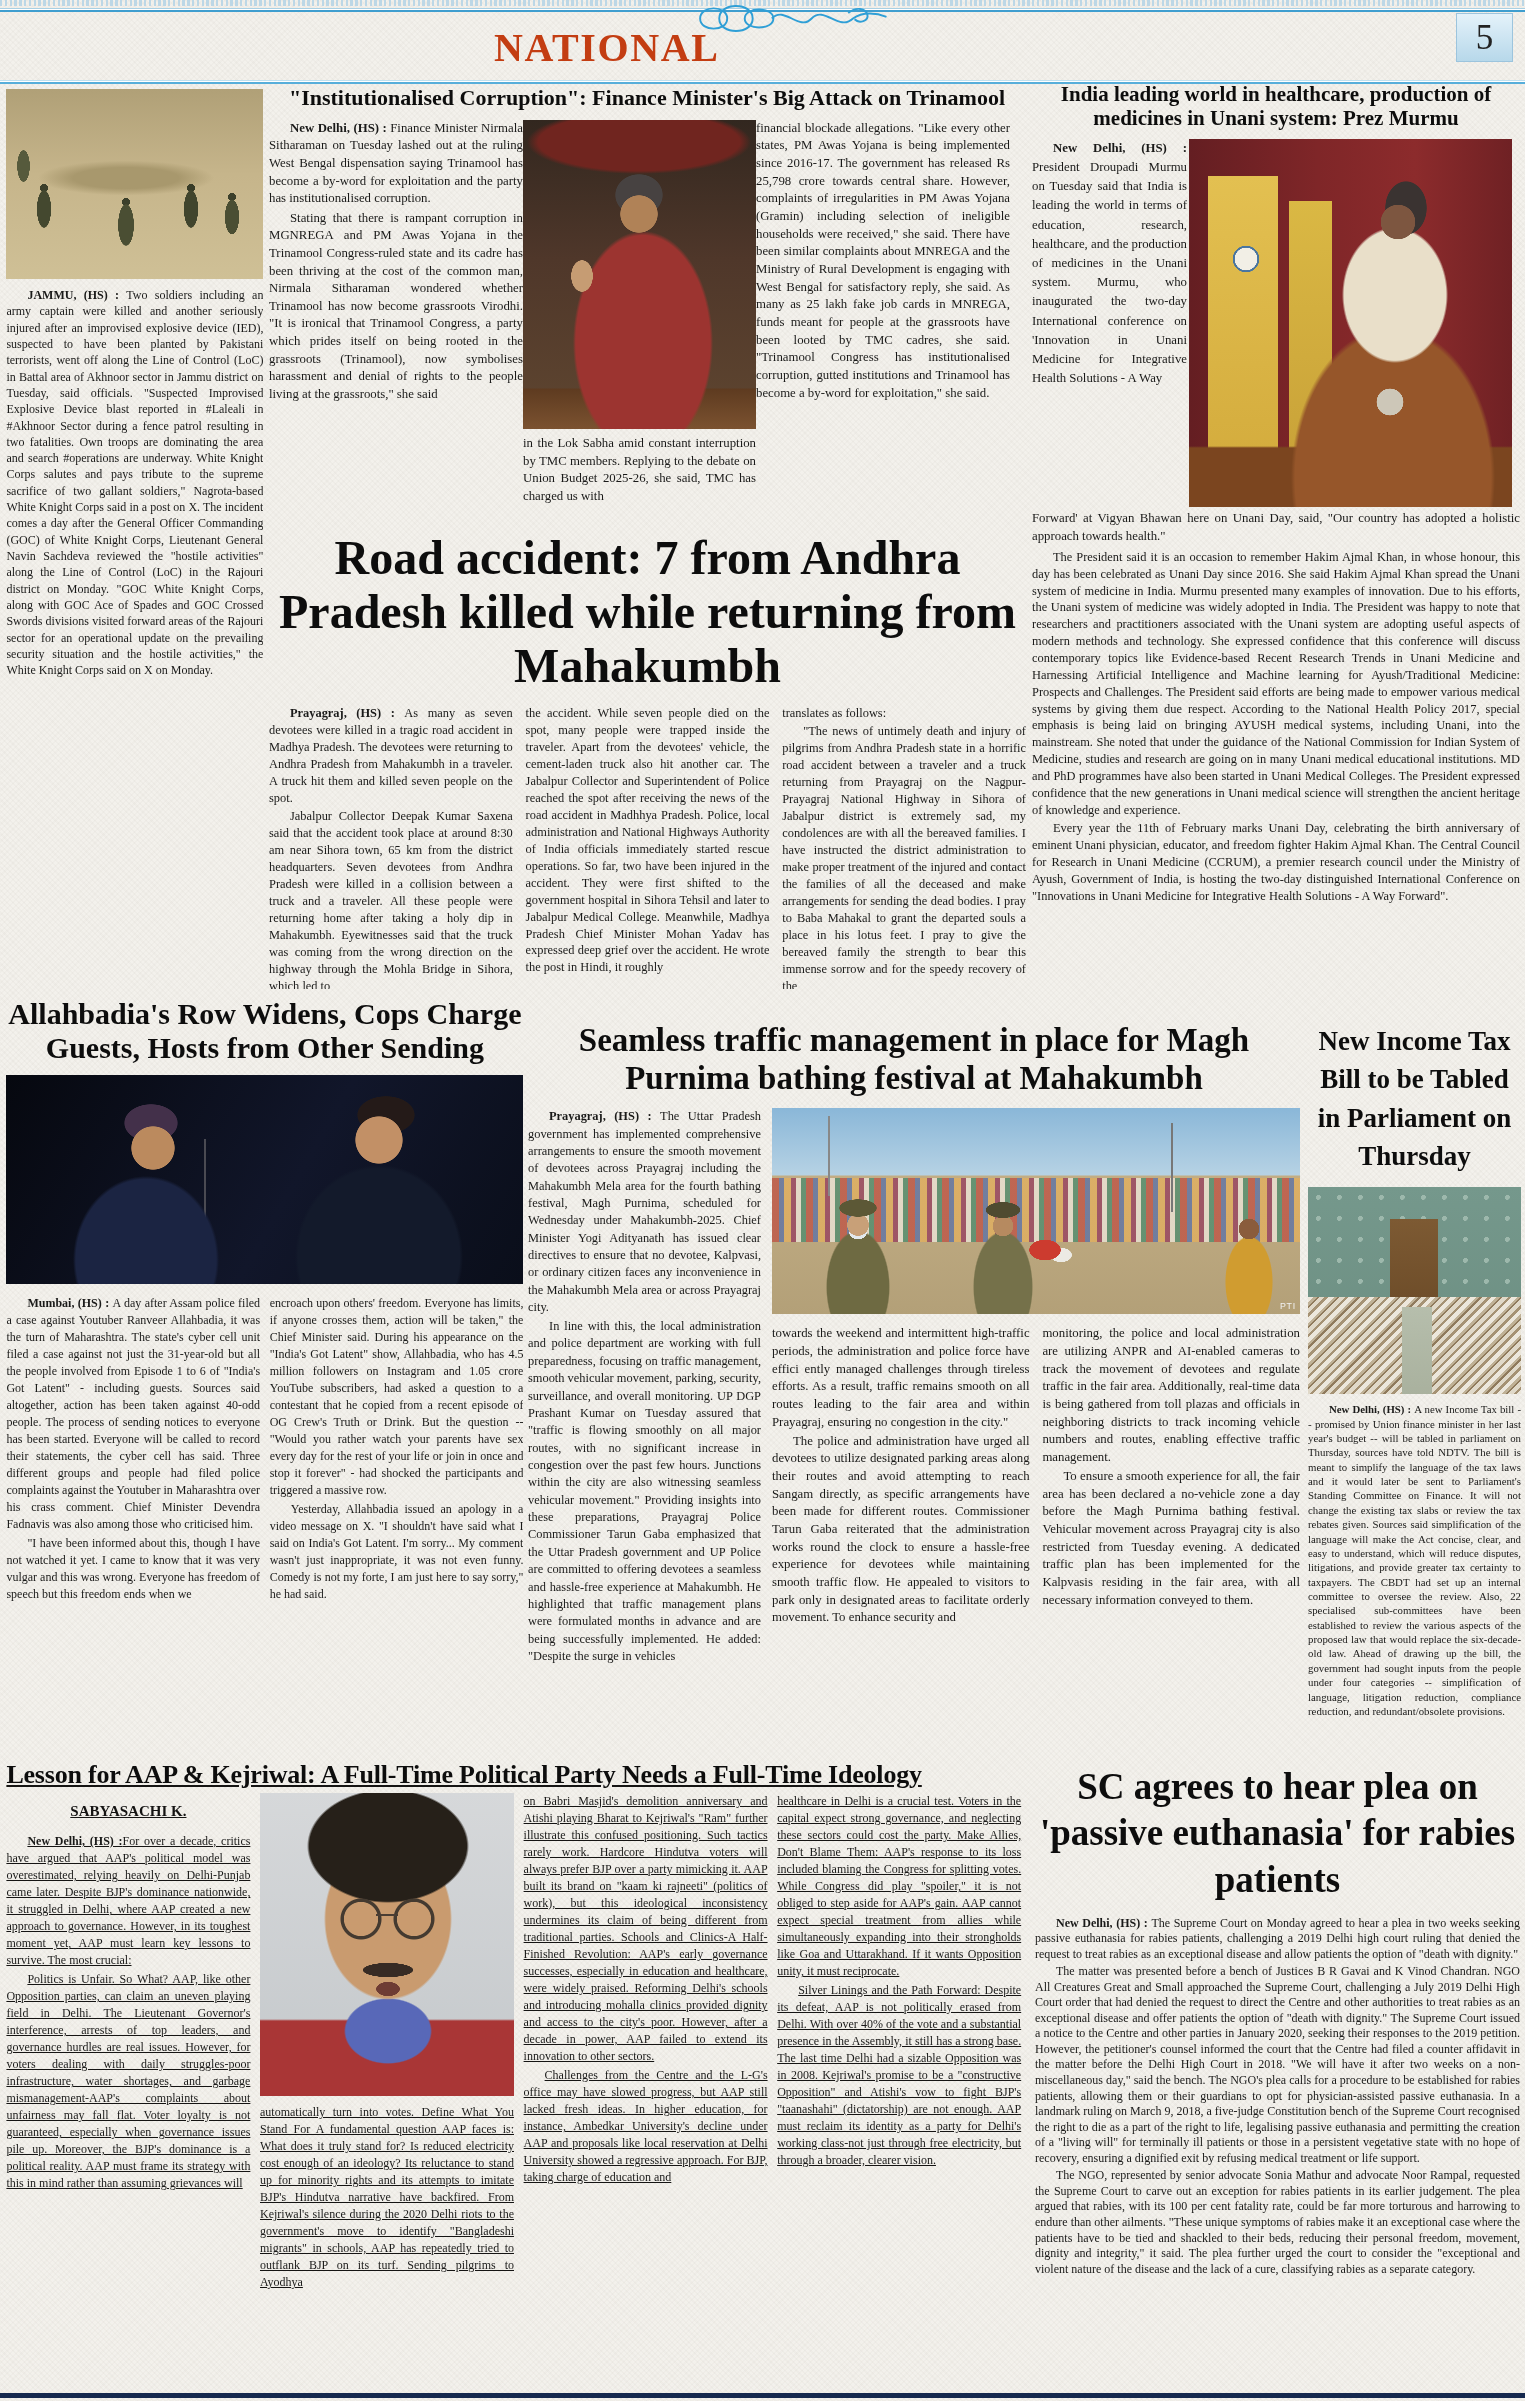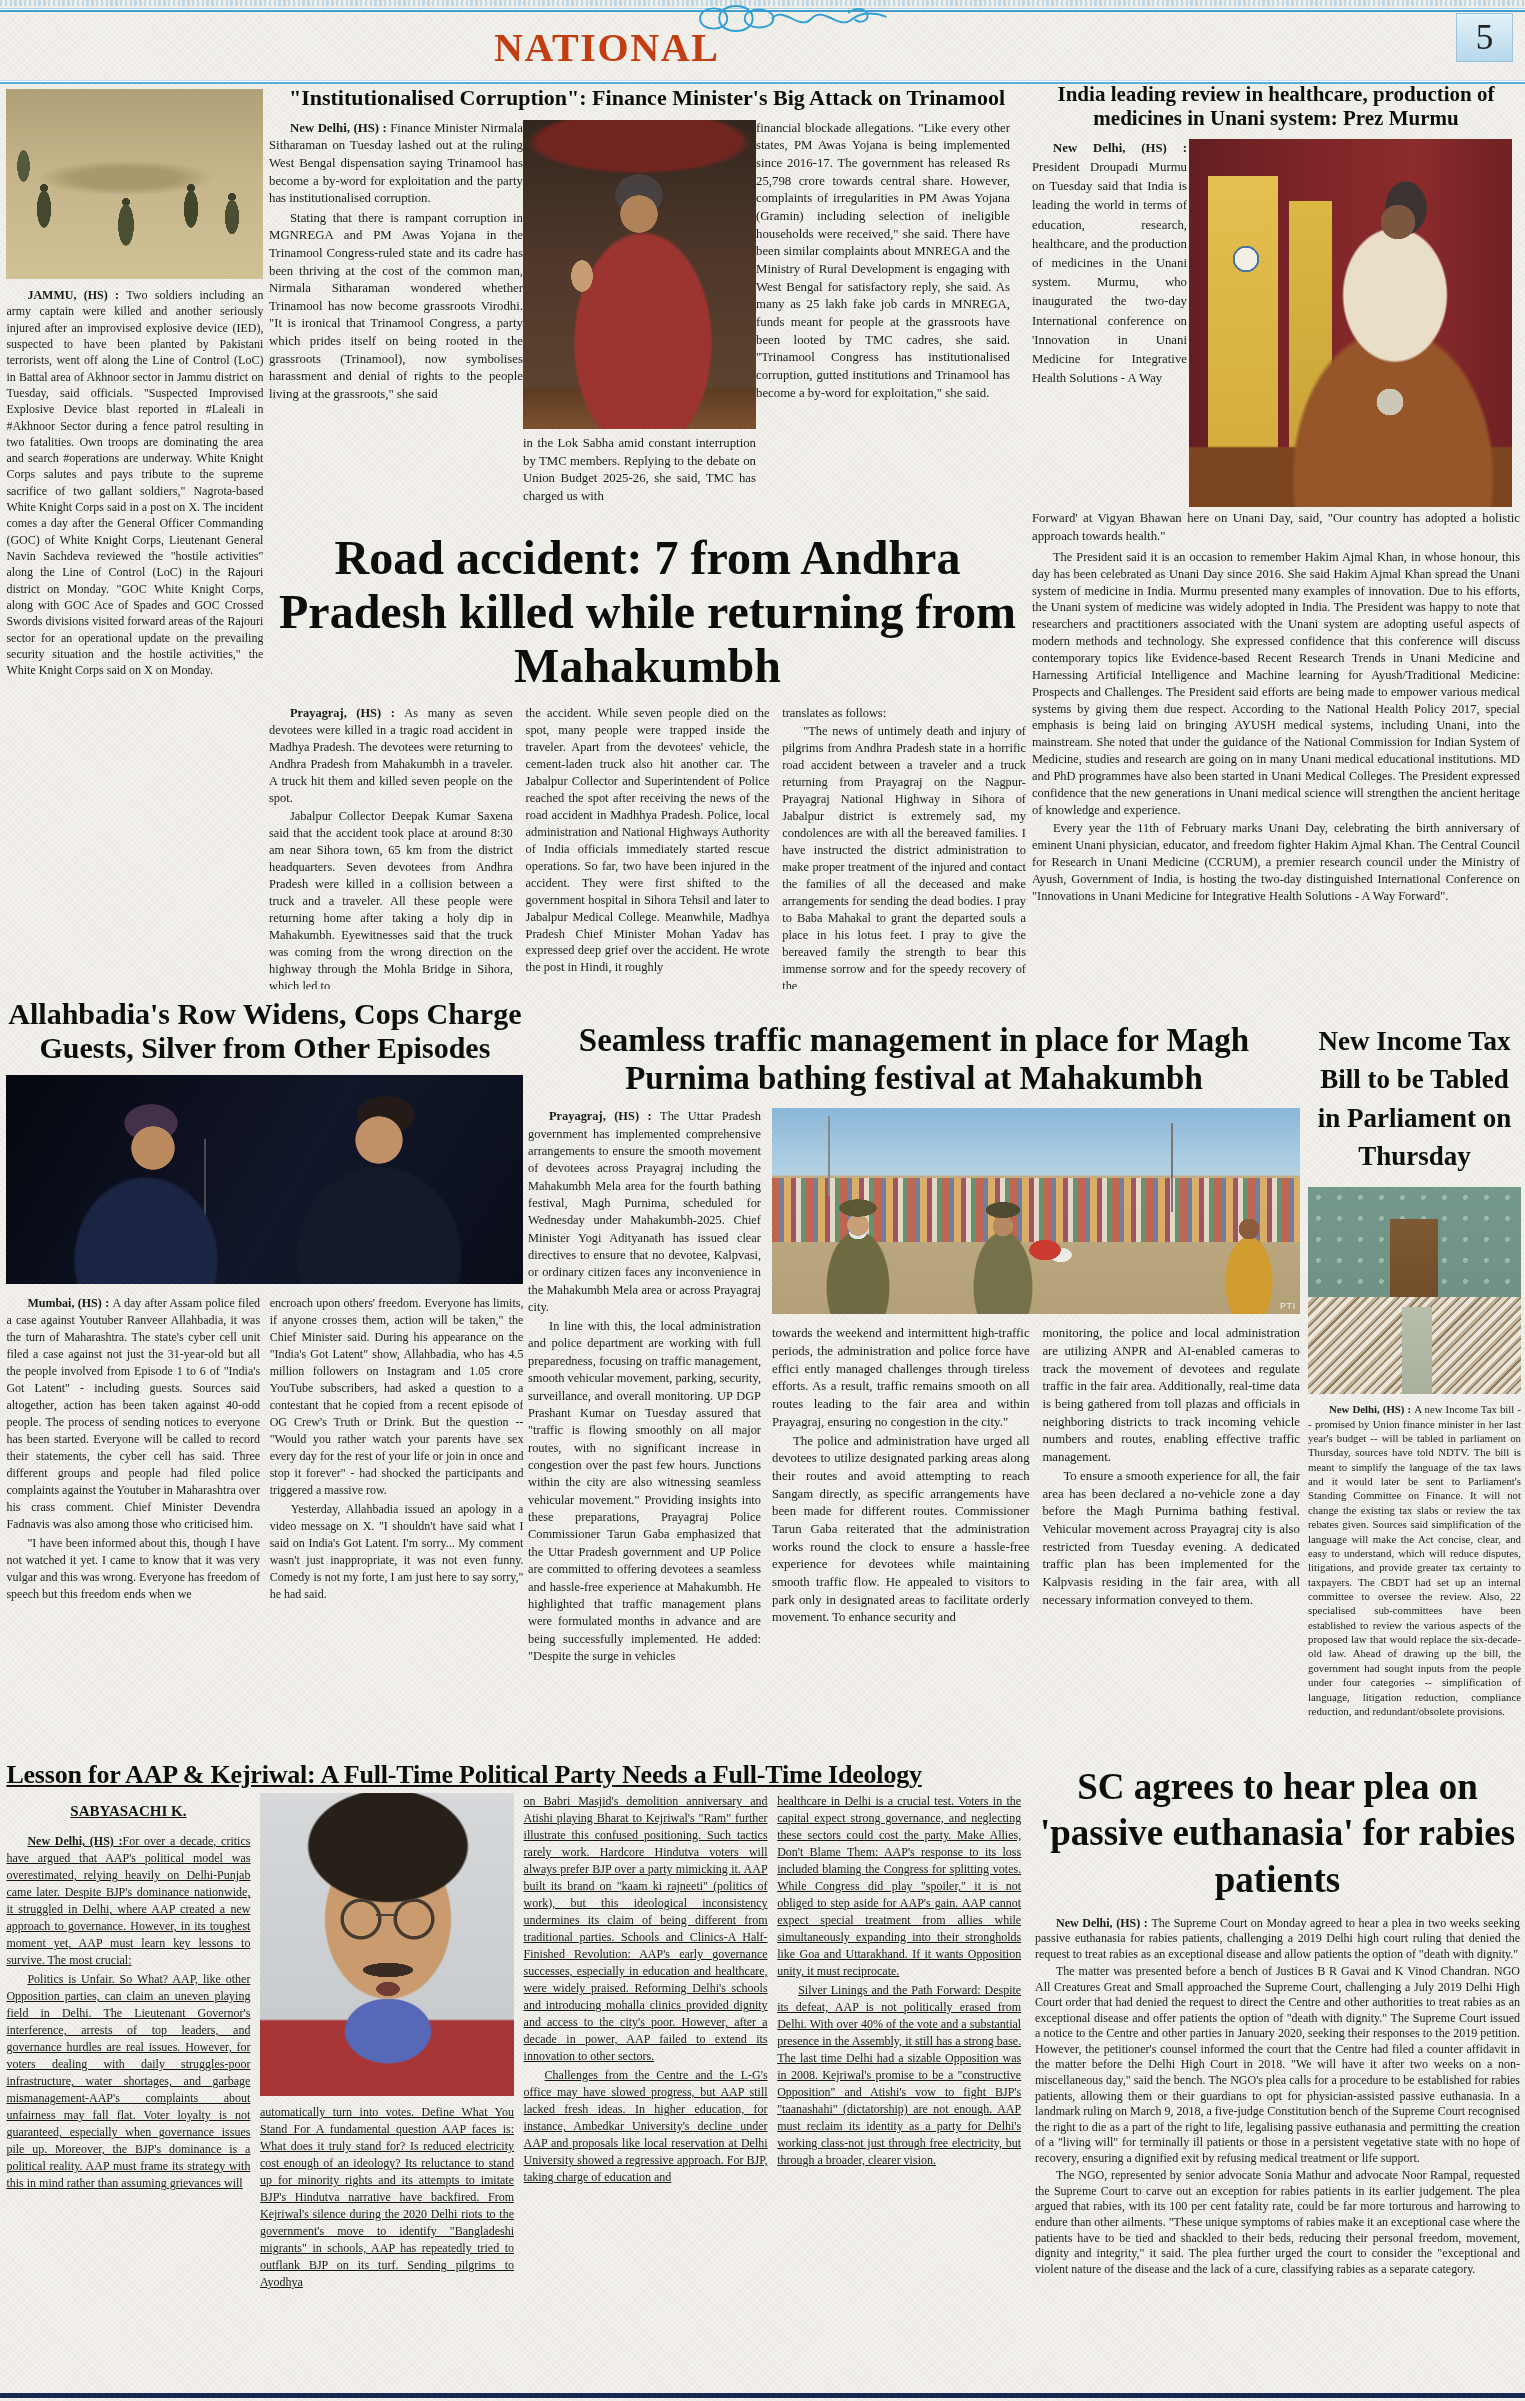--- a/index.html
+++ b/index.html
@@ -226,21 +226,21 @@
           <p>in the Lok Sabha amid constant interruption by TMC members. Replying to the debate on Union Budget 2025-26, she said, TMC has charged us with</p>
         </div>
       </div>
       <div class="c body cont">
           <p>financial blockade allegations. "Like every other states, PM Awas Yojana is being implemented since 2016-17. The government has released Rs 25,798 crore towards central share. However, complaints of irregularities in PM Awas Yojana (Gramin) including selection of ineligible households were received," she said. There have been similar complaints about MNREGA and the Ministry of Rural Development is engaging with West Bengal for satisfactory reply, she said. As many as 25 lakh fake job cards in MNREGA, funds meant for people at the grassroots have been looted by TMC cadres, she said. "Trinamool Congress has institutionalised corruption, gutted institutions and Trinamool has become a by-word for exploitation," she said.</p>
         </div>
     </div>
   </article>
 
   <article id="a3">
-    <h1>India leading review in healthcare, production of medicines in Unani system: Prez Murmu</h1>
+    <h1>India leading world in healthcare, production of medicines in Unani system: Prez Murmu</h1>
     <div class="a3top">
       <div class="c body">
         <p><b class="dl">New Delhi, (HS) : </b><span>President Droupadi Murmu on Tuesday said that India is leading the world in terms of education, research, healthcare, and the production of medicines in the Unani system. Murmu, who inaugurated the two-day International conference on 'Innovation in Unani Medicine for Integrative Health Solutions - A Way</span></p>
       </div>
       <div class="photo ph-murmu"></div>
     </div>
     <div class="body bridge cont">
       <p>Forward' at Vigyan Bhawan here on Unani Day, said, "Our country has adopted a holistic approach towards health."</p>
     </div>
     <div class="body rest">
@@ -262,21 +262,21 @@
           <p>the accident. While seven people died on the spot, many people were trapped inside the traveler. Apart from the devotees' vehicle, the cement-laden truck also hit another car. The Jabalpur Collector and Superintendent of Police reached the spot after receiving the news of the road accident in Madhhya Pradesh. Police, local administration and National Highways Authority of India officials immediately started rescue operations. So far, two have been injured in the accident. They were first shifted to the government hospital in Sihora Tehsil and later to Jabalpur Medical College. Meanwhile, Madhya Pradesh Chief Minister Mohan Yadav has expressed deep grief over the accident. He wrote the post in Hindi, it roughly</p>
         </div>
       <div class="c body cont">
           <p>translates as follows:</p>
           <p>"The news of untimely death and injury of pilgrims from Andhra Pradesh state in a horrific road accident between a traveler and a truck returning from Prayagraj on the Nagpur-Prayagraj National Highway in Sihora of Jabalpur district is extremely sad, my condolences are with all the bereaved families. I have instructed the district administration to make proper treatment of the injured and contact the families of all the deceased and make arrangements for sending the dead bodies. I pray to Baba Mahakal to grant the departed souls a place in his lotus feet. I pray to give the bereaved family the strength to bear this immense sorrow and for the speedy recovery of the</p>
         </div>
     </div>
   </article>
 
   <article id="a5">
-    <h1>Allahbadia's Row Widens, Cops Charge Guests, Silver from Other Episodes</h1>
+    <h1>Allahbadia's Row Widens, Cops Charge Guests, Hosts from Other Sending</h1>
     <div class="photo ph-pod"></div>
     <div class="a5cols">
       <div class="c body">
         <p><b class="dl">Mumbai, (HS) : </b><span>A day after Assam police filed a case against Youtuber Ranveer Allahbadia, it was the turn of Maharashtra. The state's cyber cell unit filed a case against not just the 31-year-old but all the people involved from Episode 1 to 6 of "India's Got Latent" - including guests. Sources said altogether, action has been taken against 40-odd people. The process of sending notices to everyone has been started. Everyone will be called to record their statements, the cyber cell has said. Three different groups and people had filed police complaints against the Youtuber in Maharashtra over his crass comment. Chief Minister Devendra Fadnavis was also among those who criticised him.</span></p>
         <div>
             <p>"I have been informed about this, though I have not watched it yet. I came to know that it was very vulgar and this was wrong. Everyone has freedom of speech but this freedom ends when we</p>
           </div>
       </div>
       <div class="c body cont">
           <p>encroach upon others' freedom. Everyone has limits, if anyone crosses them, action will be taken," the Chief Minister said. During his appearance on the "India's Got Latent" show, Allahbadia, who has 4.5 million followers on Instagram and 1.05 crore YouTube subscribers, had asked a question to a contestant that he copied from a recent episode of OG Crew's Truth or Drink. But the question -- "Would you rather watch your parents have sex every day for the rest of your life or join in once and stop it forever" - had shocked the participants and triggered a massive row.</p>

